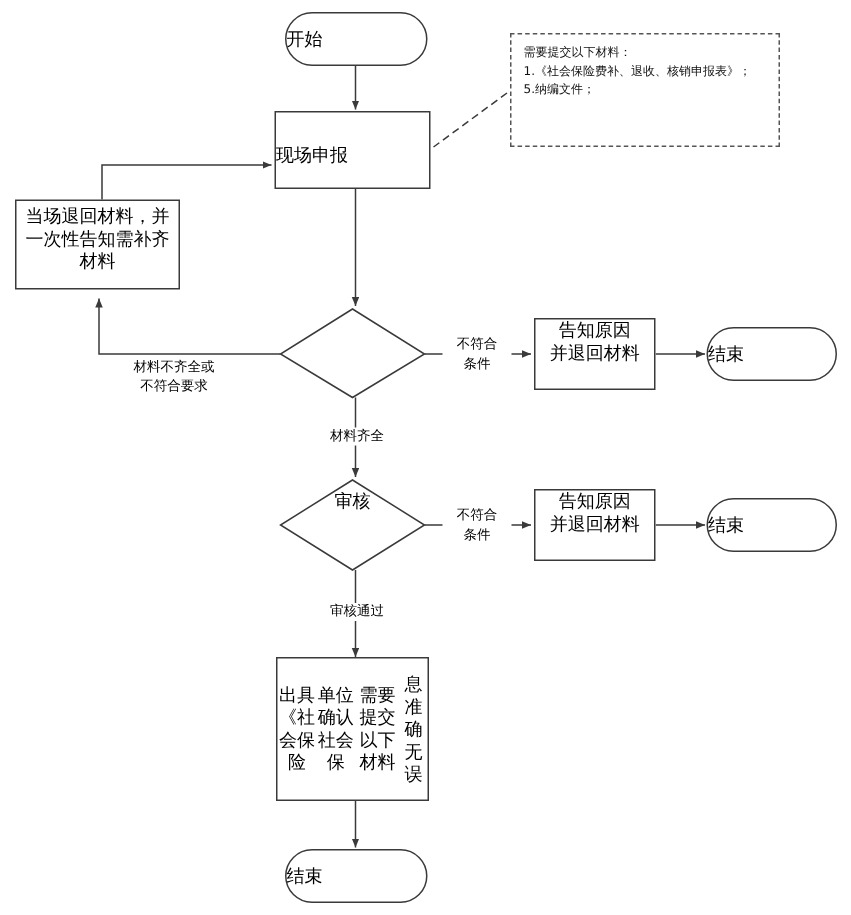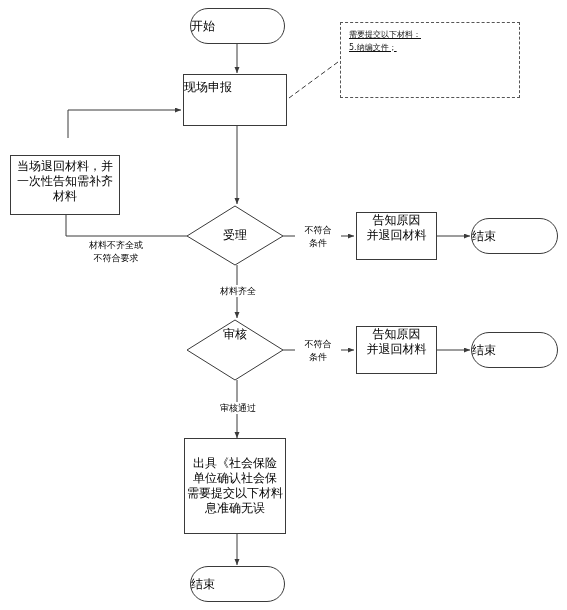--- a/index.html
+++ b/index.html
@@ -10,26 +10,26 @@
     color:#000;
     overflow:hidden;
   }
   #canvas{position:relative;width:567px;height:610px;}
   svg.edges{position:absolute;left:0;top:0;width:567px;height:610px;}
 
   .node{position:absolute;box-sizing:border-box;display:flex;align-items:center;
         text-align:center;background:#fff;}
   .terminator{border:1px solid #3a3a3a;border-radius:24px;font-size:12px;}
   .process{border:1px solid #3a3a3a;font-size:12px;line-height:15px;}
-  .process.top-text{align-items:flex-start;padding-top:5px;}
+  .process.top-text{align-items:flex-start;padding-top:21px;}
   .decision-wrap{position:absolute;}
   .decision-label{position:absolute;left:0;top:0;width:100%;height:100%;
         display:flex;align-items:center;justify-content:center;font-size:12px;}
   .note{position:absolute;box-sizing:border-box;border:1px dashed #555;background:#fff;
-        font-size:8px;line-height:12.5px;padding:6px 8px;text-align:left;color:#111;text-decoration:underline;}
+        font-size:8px;line-height:12.5px;padding:6px 8px;text-align:left;color:#111;}
   .edge-label{position:absolute;font-size:9px;line-height:12px;text-align:center;color:#000;
         background:#fff;white-space:nowrap;}
   .edge-label.two{line-height:13px;}
 </style>
 </head>
 <body>
 
 <div id="canvas">
 
   <svg class="edges" viewBox="0 0 567 610" xmlns="http://www.w3.org/2000/svg">
@@ -72,30 +72,28 @@
   <div class="node terminator" style="left:190px;top:8px;width:95px;height:36px;">
     <span>开始</span>
   </div>
 
   <div class="node process top-text" style="left:183px;top:74px;width:104px;height:52px;">
     <span>现场申报</span>
   </div>
 
   <div class="note" style="left:340px;top:22px;width:180px;height:76px;">
     <div>需要提交以下材料：</div>
+    <div>1.《社会保险费补、退收、核销申报表》；</div>
     <div>5.纳编文件；</div>
   </div>
 
-  <div class="node process top-text" style="left:10px;top:155px;width:110px;height:60px;padding:3px 1px 0 1px;">
+  <div class="node process top-text" style="left:10px;top:133px;width:110px;height:60px;padding:3px 1px 0 1px;">
     <span>当场退回材料，并一次性告知需补齐材料</span>
   </div>
 
-  <div class="decision-wrap" style="left:187px;top:206px;width:96px;height:59px;">
-    <div class="decision-label">受理</div>
-  </div>
 
   <div class="node process" style="left:356px;top:212px;width:81px;height:48px;flex-direction:column;">
     <span>告知原因</span>
     <span>并退回材料</span>
   </div>
 
   <div class="node terminator" style="left:471px;top:218px;width:87px;height:36px;">
     <span>结束</span>
   </div>
 
@@ -105,21 +103,21 @@
 
   <div class="node process" style="left:356px;top:326px;width:81px;height:48px;flex-direction:column;">
     <span>告知原因</span>
     <span>并退回材料</span>
   </div>
 
   <div class="node terminator" style="left:471px;top:332px;width:87px;height:36px;">
     <span>结束</span>
   </div>
 
-  <div class="node process" style="left:184px;top:438px;width:102px;height:96px;flex-direction:column;justify-content:center;">
+  <div class="node process" style="left:184px;top:438px;width:102px;height:96px;flex-direction:row;justify-content:center;">
     <span>出具《社会保险</span>
     <span>单位确认社会保</span>
     <span>需要提交以下材料</span>
     <span>息准确无误</span>
   </div>
 
   <div class="node terminator" style="left:190px;top:566px;width:95px;height:36px;">
     <span>结束</span>
   </div>
 

